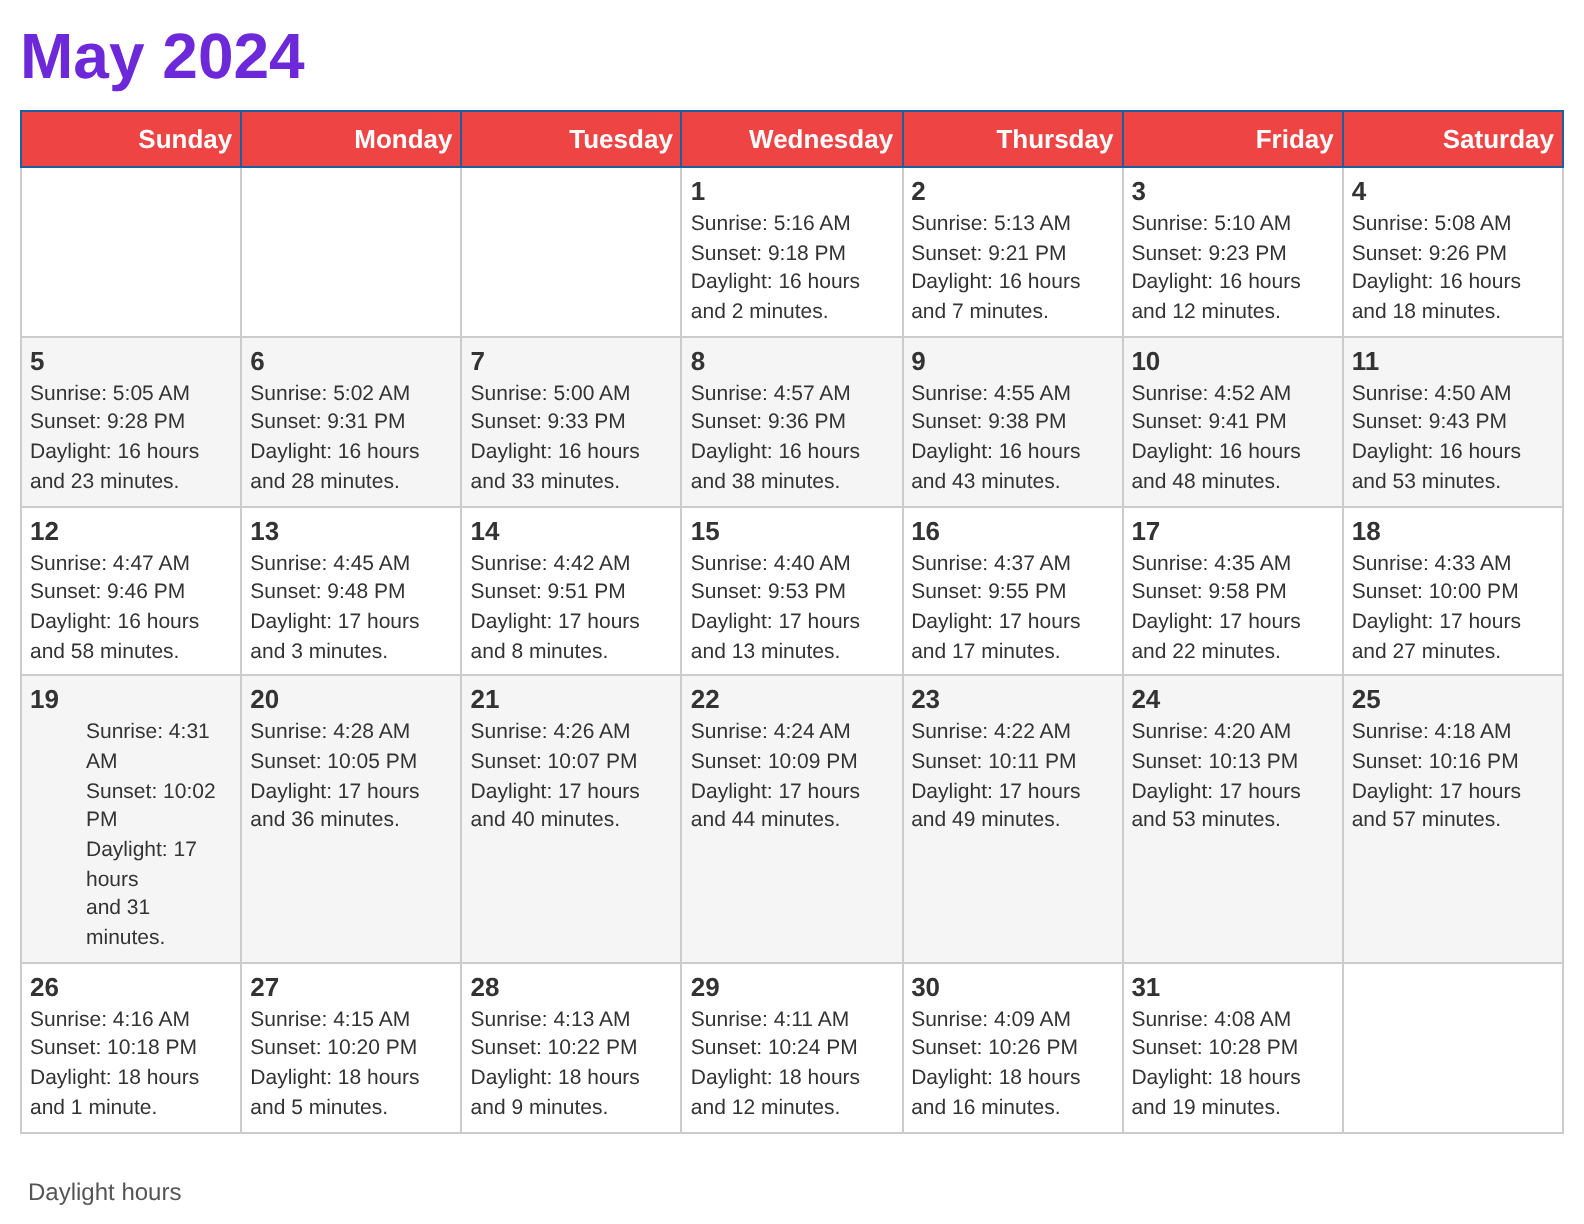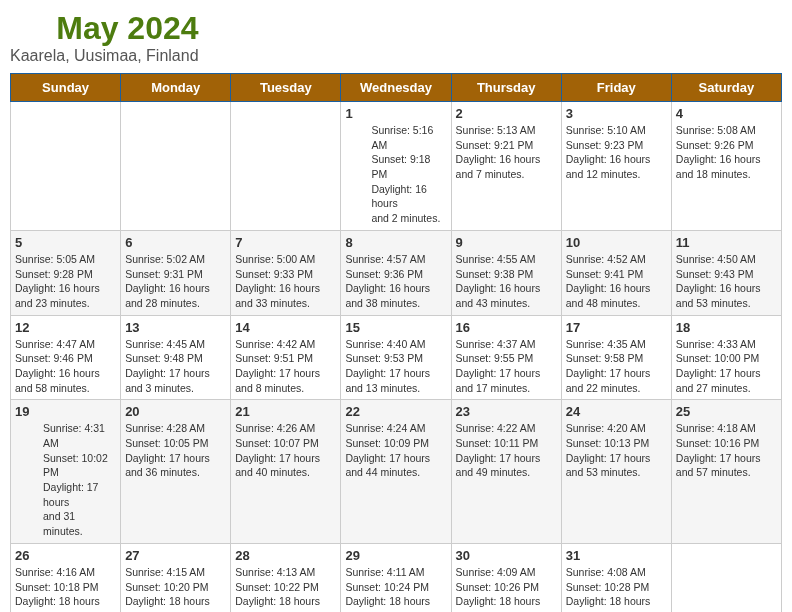--- a/index.html
+++ b/index.html
@@ -43,37 +43,37 @@
       border-bottom: 6px solid transparent;
       margin-left: 2px;
       margin-top: 2px;
     }
     .title-block {
       text-align: right;
     }
     .title-block h1 {
       font-size: 32px;
       font-weight: bold;
-      color: #4d7c0f;
+      color: #6d28d9;
     }
     .title-block h2 {
       font-size: 16px;
       color: #555;
       font-weight: normal;
     }
     .calendar {
       width: 100%;
       border-collapse: collapse;
       font-size: 11px;
     }
     .calendar thead tr th {
-      background-color: #a16207;
+      background-color: #ef4444;
       color: white;
       padding: 6px 4px;
-      text-align: center;
+      text-align: right;
       font-size: 13px;
       font-weight: bold;
       border: 1px solid #1a5fa0;
     }
     .calendar tbody tr td {
       border: 1px solid #ccc;
       vertical-align: top;
       padding: 4px;
       width: calc(100% / 7);
       height: 80px;
@@ -103,21 +103,20 @@
       text-align: left;
       padding-left: 4px;
     }
   </style>
 </head>
 <body>
 
 <div class="header">
   <div class="title-block">
     <h1>May 2024</h1>
-    <h2>Kaarela, Uusimaa, Finland</h2>
   </div>
 </div>
 
 <table class="calendar">
   <thead>
     <tr>
     <th>Sunday</th>
         <th>Monday</th>
         <th>Tuesday</th>
         <th>Wednesday</th>
@@ -126,21 +125,21 @@
         <th>Saturday</th>
       </tr>
   </thead>
   <tbody id="calendar-body">
   <tr>
         <td class="empty-cell"></td>
         <td class="empty-cell"></td>
         <td class="empty-cell"></td>
         <td>
           <div class="day-number">1</div>
-          <div class="day-info" style="white-space: pre-line; margin-left: 26px;">Sunrise: 5:16 AM
+          <div class="day-info" style="white-space: pre-line;">Sunrise: 5:16 AM
 Sunset: 9:18 PM
 Daylight: 16 hours
 and 2 minutes.</div>
         </td>
         <td>
           <div class="day-number">2</div>
           <div class="day-info" style="white-space: pre-line;">Sunrise: 5:13 AM
 Sunset: 9:21 PM
 Daylight: 16 hours
 and 7 minutes.</div>

